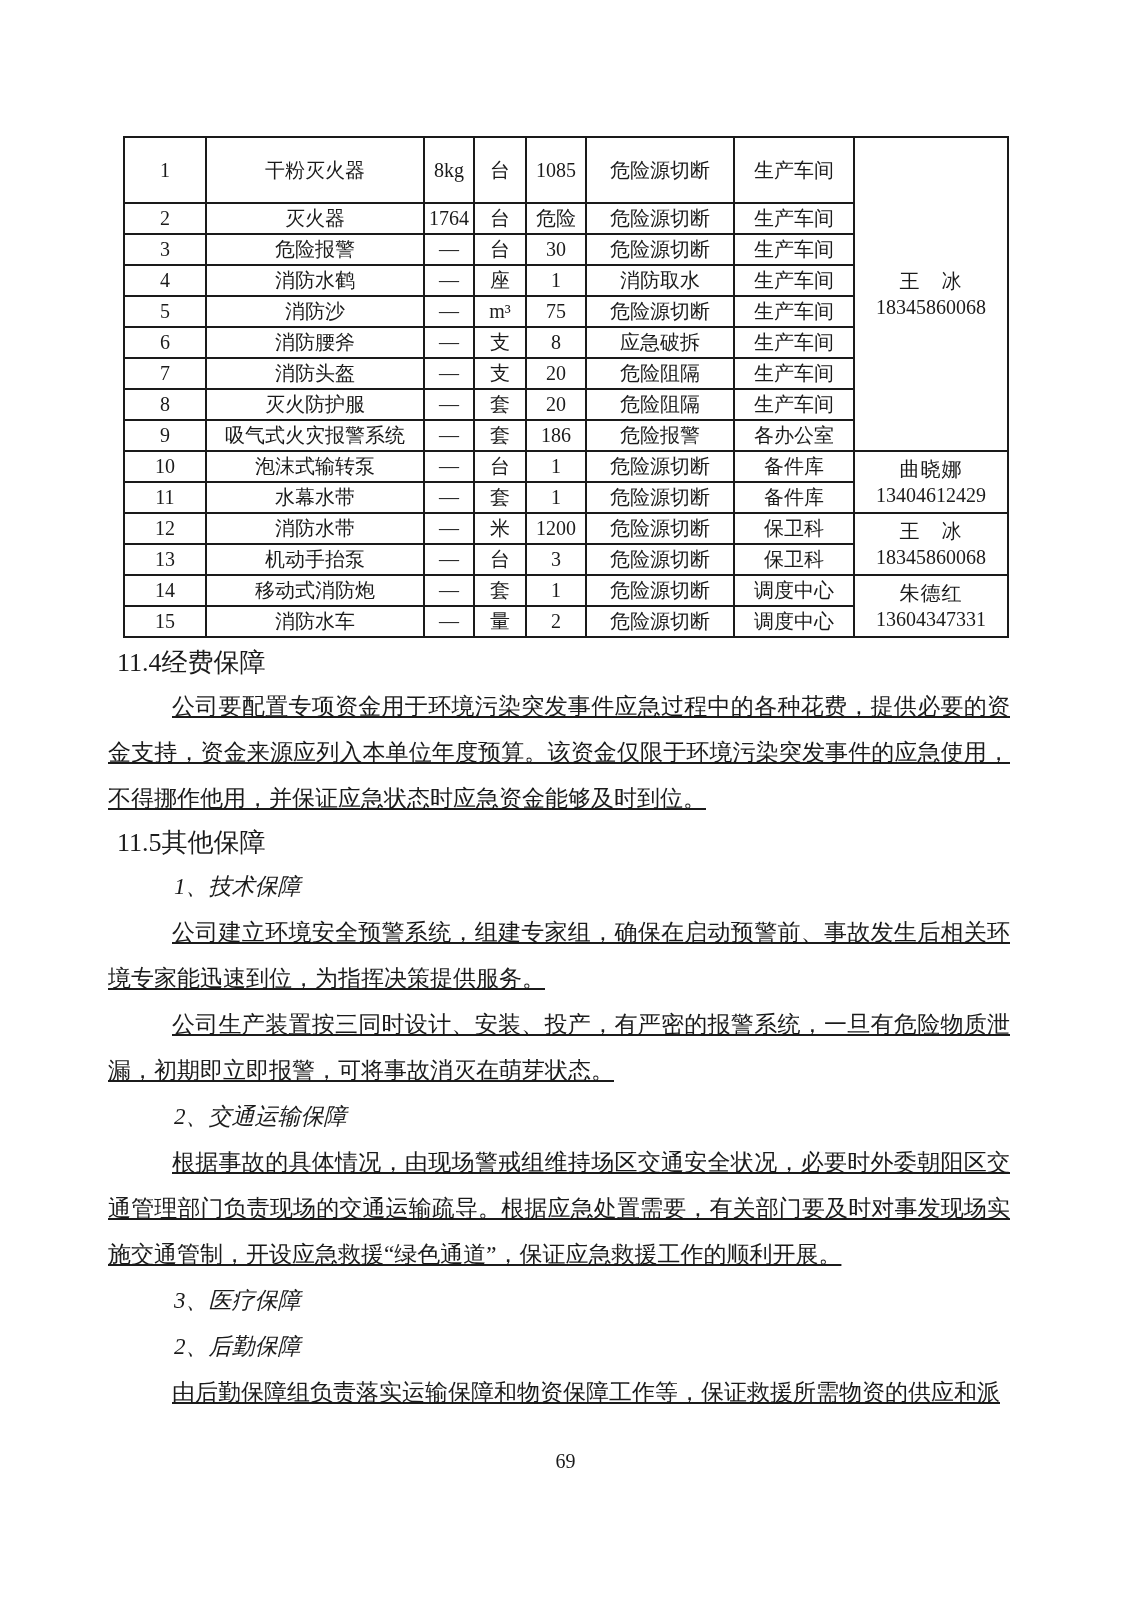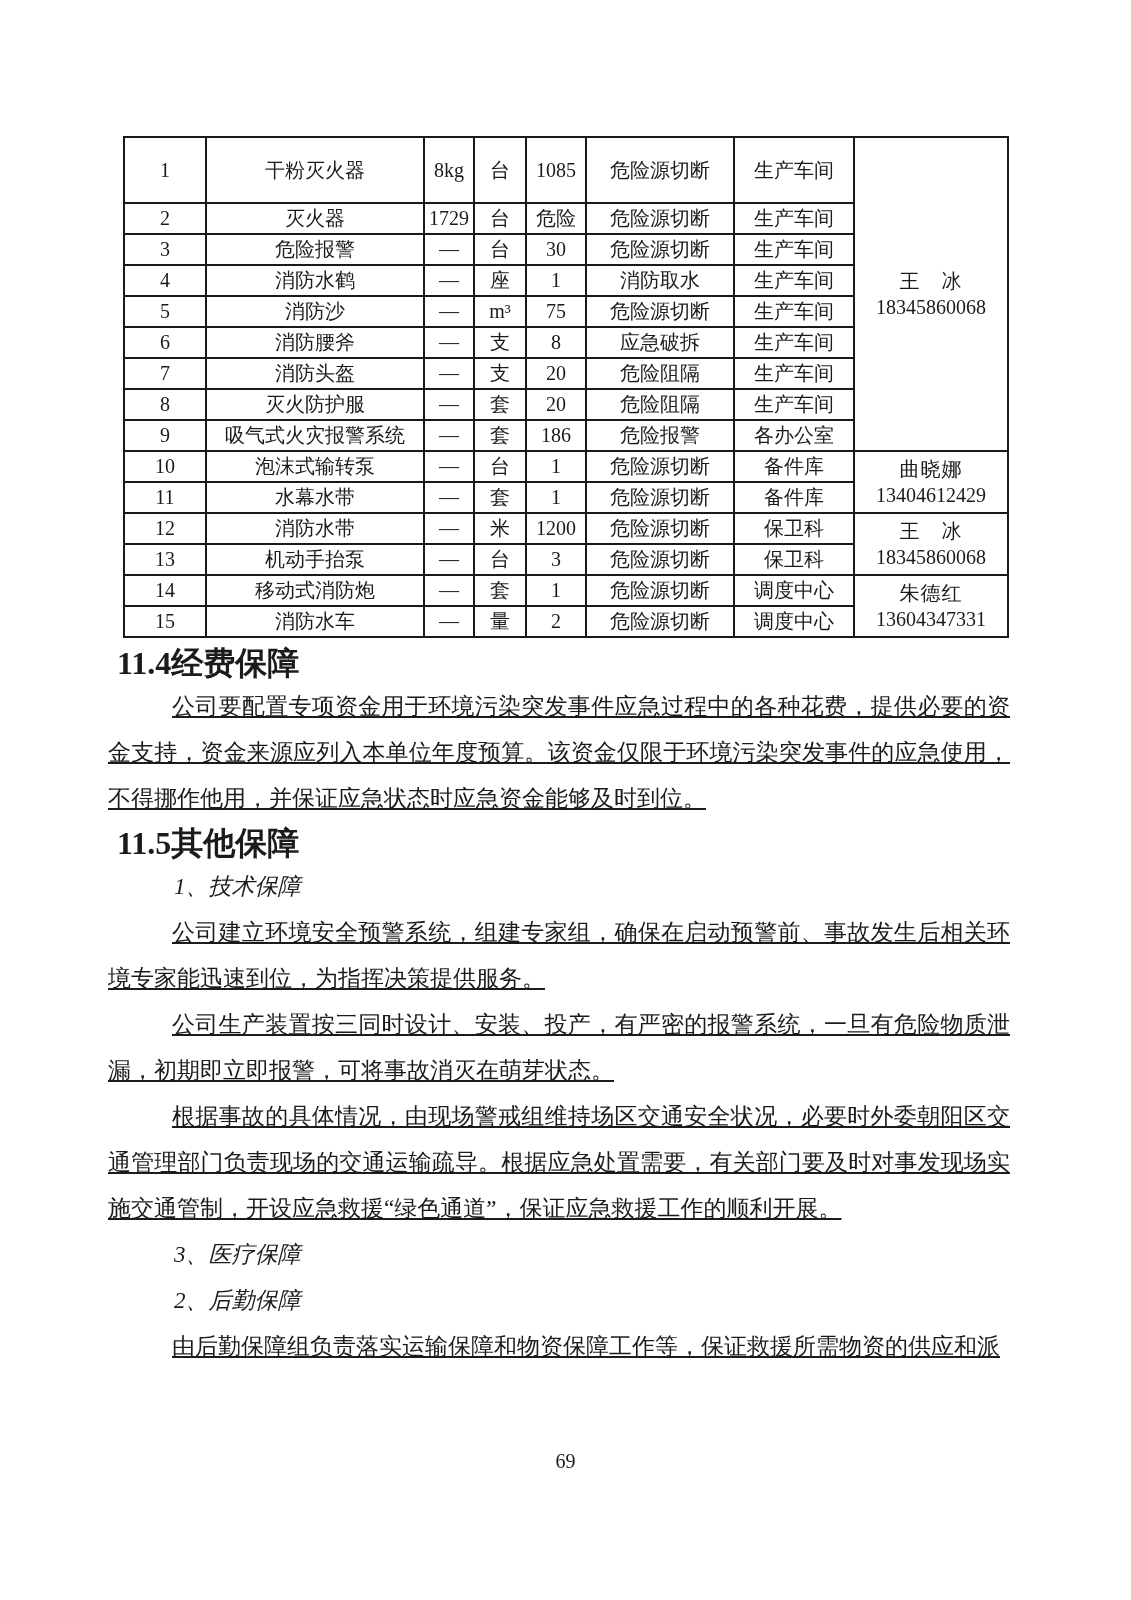--- a/index.html
+++ b/index.html
@@ -31,22 +31,22 @@
     overflow:hidden;
     white-space:nowrap;
   }
   table.equip tr.tall td { height:64px; }
   td.contact { font-size:20px; line-height:26px; white-space:nowrap;margin-left:44px; }
   td.contact .cname { letter-spacing:1px; }
 
   
   .bodytext { margin-top:4px; width:902px; }
   .sec-heading {
-    font-weight:bold;
-    font-size:32px;
+    font-weight:normal;
+    font-size:26px;
     line-height:42px;
     padding-left:9px;
     font-family:"Liberation Serif","DejaVu Serif",serif;
   }
   .para {
     font-size:23px;
     line-height:46px;
     text-align:justify;
     text-indent:64px;
     text-decoration:underline;
@@ -93,21 +93,21 @@
           <td>危险源切断</td>
           <td>生产车间</td>
           <td class="contact" rowspan="9">
             <div class="cname">王　冰</div>
             <div>18345860068</div>
           </td>
         </tr>
         <tr>
           <td>2</td>
           <td>灭火器</td>
-          <td>1729</td>
+          <td>1764</td>
           <td>台</td>
           <td>危险</td>
           <td>危险源切断</td>
           <td>生产车间</td>
         </tr>
         <tr>
           <td>3</td>
           <td>危险报警</td>
           <td>—</td>
           <td>台</td>
@@ -240,20 +240,21 @@
 
     <div class="bodytext">
       <div class="sec-heading">11.4经费保障</div>
       <div class="para">公司要配置专项资金用于环境污染突发事件应急过程中的各种花费，提供必要的资金支持，资金来源应列入本单位年度预算。该资金仅限于环境污染突发事件的应急使用，不得挪作他用，并保证应急状态时应急资金能够及时到位。</div>
 
       <div class="sec-heading">11.5其他保障</div>
       <div class="subhead">1、技术保障</div>
       <div class="para">公司建立环境安全预警系统，组建专家组，确保在启动预警前、事故发生后相关环境专家能迅速到位，为指挥决策提供服务。</div>
       <div class="para">公司生产装置按三同时设计、安装、投产，有严密的报警系统，一旦有危险物质泄漏，初期即立即报警，可将事故消灭在萌芽状态。</div>
 
+      <div class="subhead">2、交通运输保障</div>
       <div class="para">根据事故的具体情况，由现场警戒组维持场区交通安全状况，必要时外委朝阳区交通管理部门负责现场的交通运输疏导。根据应急处置需要，有关部门要及时对事发现场实施交通管制，开设应急救援“绿色通道”，保证应急救援工作的顺利开展。</div>
 
       <div class="subhead">3、医疗保障</div>
 
       <div class="subhead">2、后勤保障</div>
       <div class="para">由后勤保障组负责落实运输保障和物资保障工作等，保证救援所需物资的供应和派</div>
     </div>
   </div>
 
   <div class="footer">69</div>

